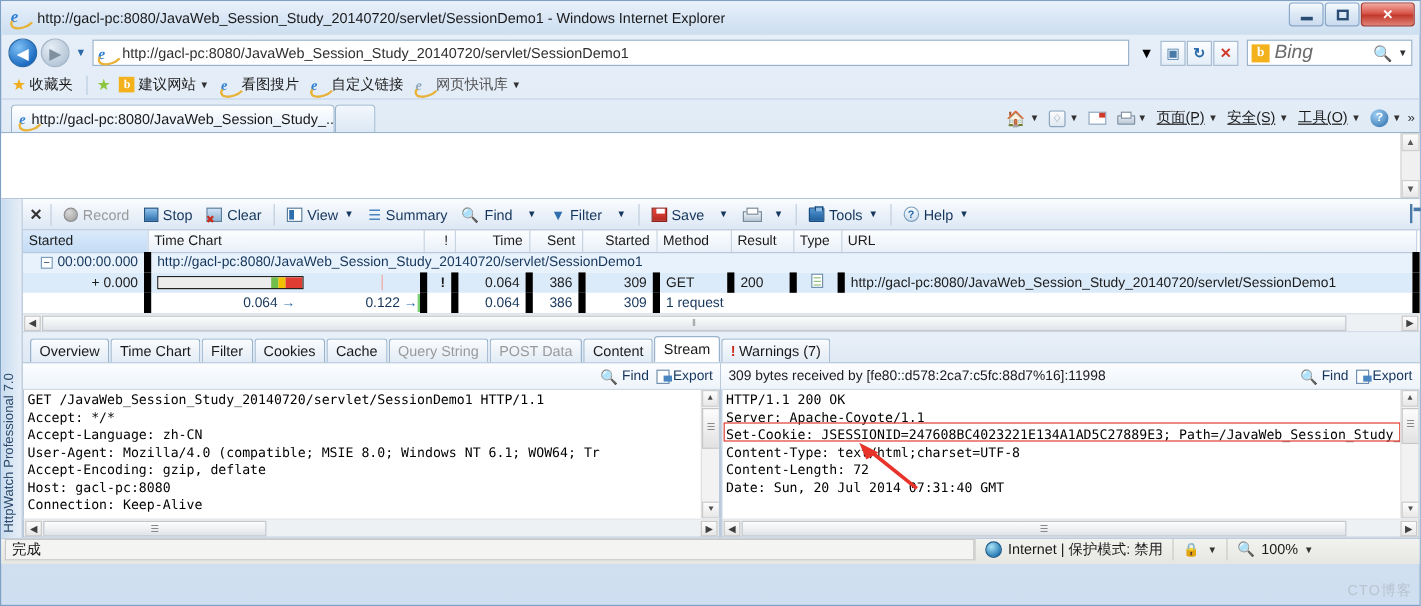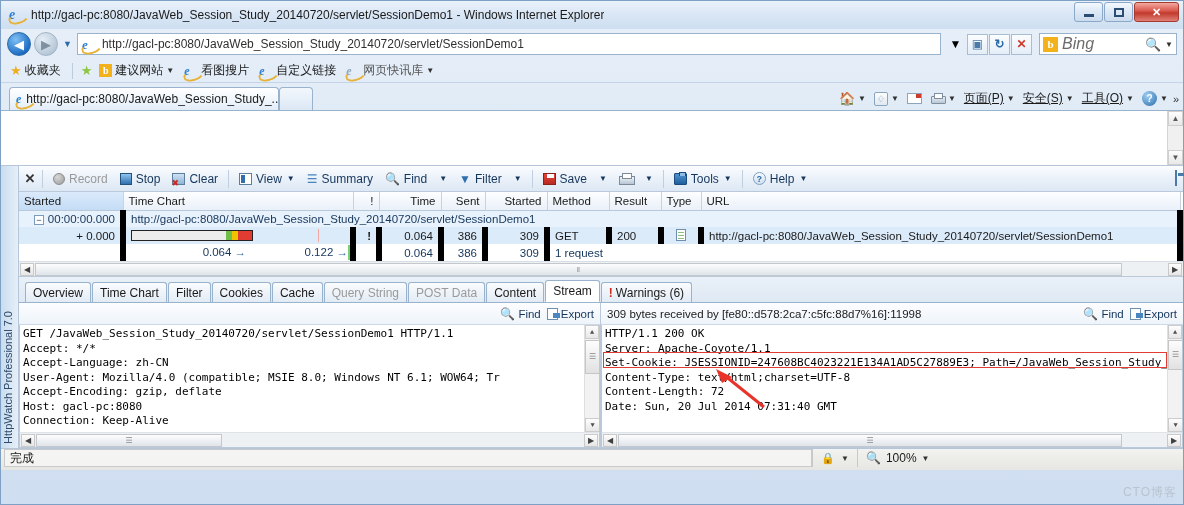--- a/index.html
+++ b/index.html
@@ -657,21 +657,21 @@
             <span>POST Data</span>
           </div>
         <div class="ltab">
             <span>Content</span>
           </div>
         <div class="ltab active">
             <span>Stream</span>
           </div>
         <div class="ltab">
           <span class="warn">!</span>
-          <span>Warnings (6)</span>
+          <span>Warnings (7)</span>
         </div>
       </div>
 
       <div class="panes">
 
         <div class="pane">
           <div class="pane-hdr">
             <span class="spacer"></span>
             <span class="pane-act">
               <span class="ic-find">🔍</span>
@@ -749,20 +749,24 @@
           </div>
         </div>
 
       </div>
     </div>
   </div>
 
   <div class="statusbar">
     <div class="st-left">完成</div>
     <div class="st-sec">
+      <span class="globe"></span>
+      <span>Internet | 保护模式: 禁用</span>
+    </div>
+    <div class="st-sec">
       <span class="zone-ico">🔒</span>
       <span class="st-caret">▼</span>
     </div>
     <div class="st-sec">
       <span class="zoom-ico">🔍</span>
       <span>100%</span>
       <span class="st-caret">▼</span>
     </div>
   </div>
 

